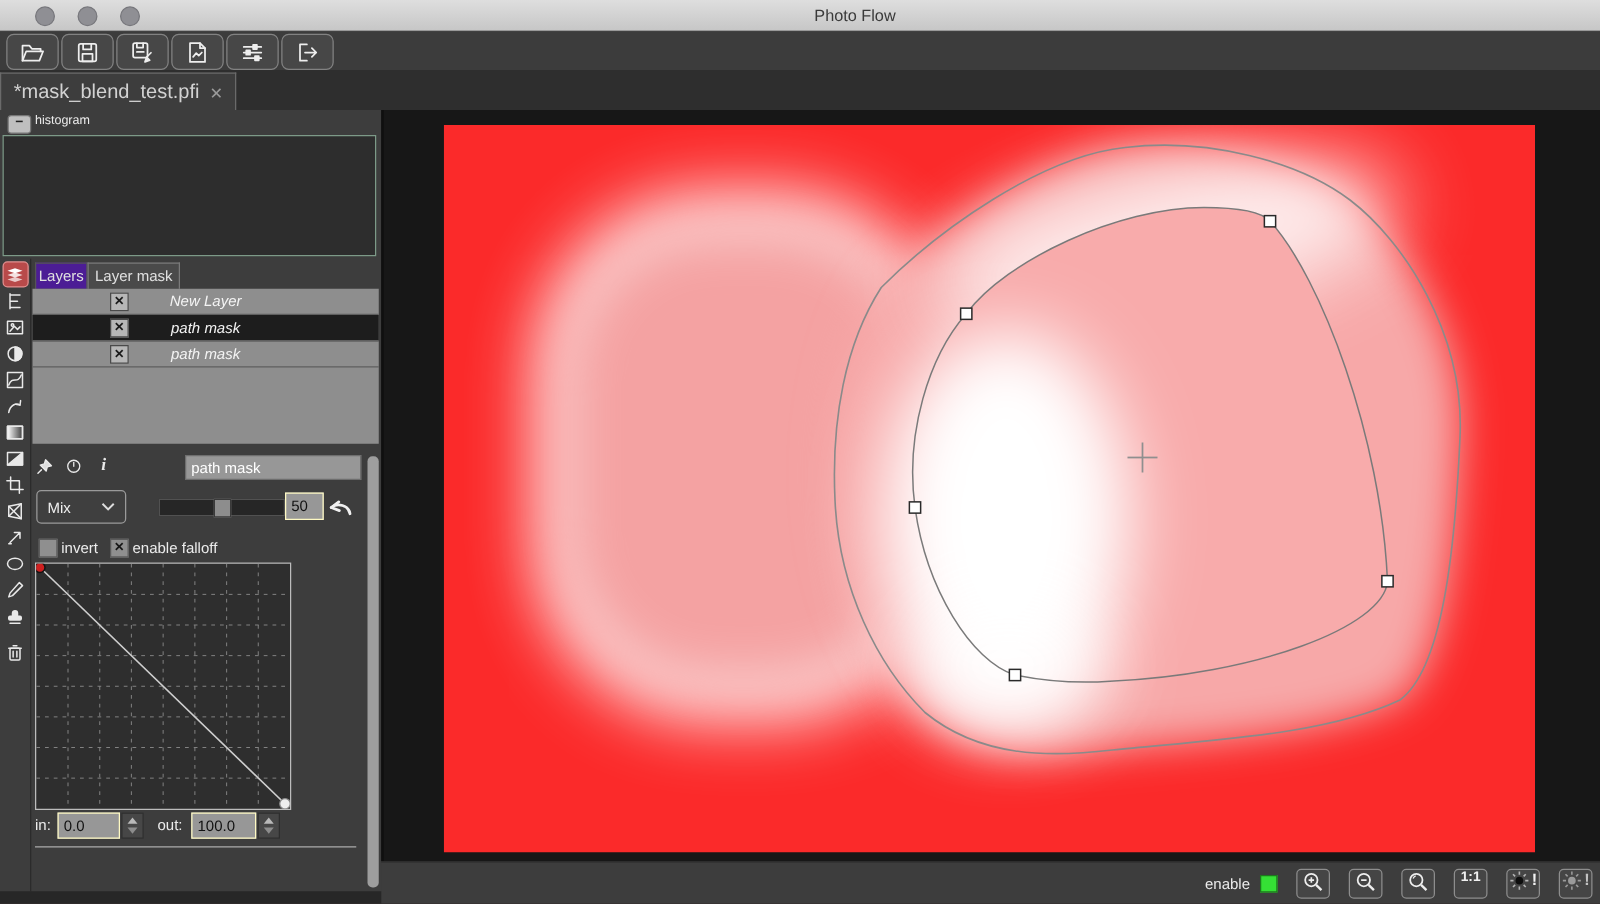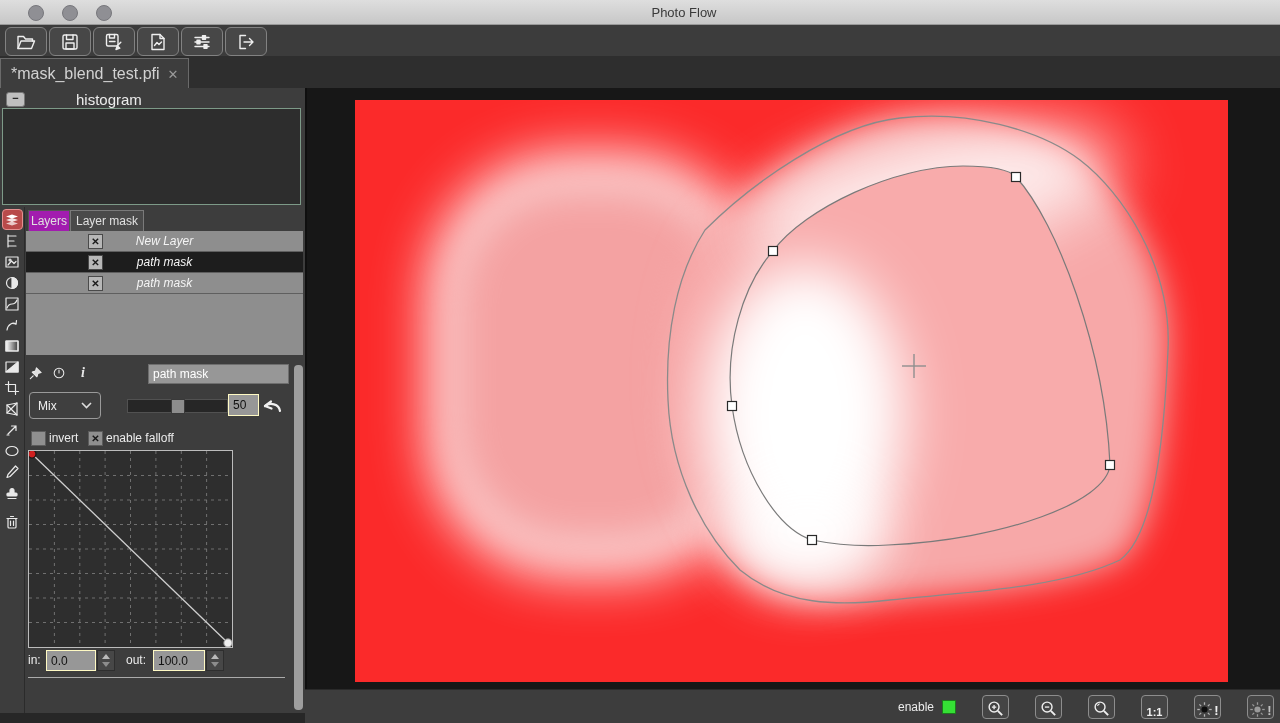--- a/index.html
+++ b/index.html
@@ -22,31 +22,31 @@
   .tabbar{left:0;top:56px;width:1280px;height:32px;background:#2e2e2e;}
   .doctab{position:absolute;left:0;top:2px;height:30px;background:#3d3d3d;
     border:1px solid #6a6a6a;border-bottom:none;display:flex;align-items:center;
     padding:0 10px;gap:8px;}
   .doctab .lbl{font-size:16px;color:#d2d2d2;}
   .doctab .x{font-size:13px;color:#9a9a9a;}
   
   .leftpanel{left:0;top:88px;width:305px;height:625px;background:#3d3d3d;}
   .hist-btn{left:6px;top:4px;width:17px;height:13px;background:#bfbfbf;border:1px solid #777;
     border-radius:3px;color:#222;font-size:11px;line-height:11px;text-align:center;font-weight:bold;}
-  .hist-lbl{left:28px;top:3px;font-size:15px;color:#ececec;margin-left:48px;}
+  .hist-lbl{left:28px;top:3px;font-size:10px;color:#ececec;}
   .hist-box{left:2px;top:20px;width:297px;height:95px;background:#2d2d2d;border:1px solid #7d9a88;}
   .strip{left:0;top:119px;width:25px;height:506px;background:#3d3d3d;border-right:1px solid #2b2b2b;
     display:flex;flex-direction:column;align-items:center;padding-top:2px;box-sizing:border-box;}
   .sicon{width:21px;height:21px;display:flex;align-items:center;justify-content:center;}
   .sic{stroke:#e9e9e9;fill:none;stroke-width:1.2;stroke-linecap:round;stroke-linejoin:round;}
   .sicon.active{background:#b84a4a;border:1px solid #e49090;border-radius:4px;box-sizing:border-box;}
   
   .ltab{position:absolute;top:122px;height:21px;font-size:12px;color:#e0e0e0;
     display:flex;align-items:center;justify-content:center;box-sizing:border-box;}
-  .ltab.inactive{background:#a21caf;border:1px solid #555;border-bottom:none;}
+  .ltab.inactive{background:#4c1d95;border:1px solid #555;border-bottom:none;}
   .ltab.active{background:#4a4a4a;border:1px solid #7a7a7a;border-bottom:none;}
   .layerlist{left:26px;top:143px;width:277px;height:124px;background:#8e8e8e;}
   .lrow{position:relative;height:20px;border-bottom:1px solid #5f5f5f;
     display:flex;align-items:center;}
   .lrow.sel{background:#1d1d1d;}
   .lrow .cbx{position:absolute;left:62px;width:13px;height:13px;background:#b7b7b7;
     border:1px solid #4a4a4a;color:#1a1a1a;font-size:10px;line-height:13px;text-align:center;font-weight:bold;}
   .lrow .nm{width:100%;text-align:center;font-size:12px;color:#f4f4f4;font-style:italic;}
   
   .optlbl{font-size:12px;color:#ececec;}
@@ -72,21 +72,21 @@
   .scrollbar{left:294px;top:277px;width:9px;height:345px;background:#9e9e9e;border-radius:4px;}
   
   .canvas{left:305px;top:88px;width:975px;height:601px;background:#171717;border-left:2px solid #0f0f0f;box-sizing:border-box;}
   
   .statusbar{left:305px;top:689px;width:975px;height:34px;background:#3d3d3d;
     border-top:1px solid #2a2a2a;display:flex;align-items:center;justify-content:flex-end;
     gap:8px;padding-right:6px;box-sizing:border-box;}
   .ready{font-size:12px;color:#ececec;}
   .greensq{width:12px;height:12px;background:#35e035;border:1px solid #1c7a1c;}
   .sbtn{width:27px;height:24px;background:#454545;border:1px solid #8d8d8d;border-radius:4px;
-    display:flex;align-items:flex-end;justify-content:center;gap:1px;margin-left:18px;box-sizing:border-box;}
+    display:flex;align-items:flex-start;justify-content:center;gap:1px;margin-left:7px;box-sizing:border-box;}
   .sbtn .one{font-size:11px;font-weight:bold;color:#f0f0f0;}
   .bang{font-size:13px;font-weight:bold;}
   .bottomstrip{left:0;top:713px;width:305px;height:10px;background:#272727;}
   .hdricon{display:flex;align-items:center;justify-content:center;width:18px;height:18px;}
   .iinfo{font-family:"Liberation Serif",serif;font-style:italic;font-weight:bold;
     color:#e8e8e8;font-size:14px;}
   .sep{left:28px;top:589px;width:257px;height:1px;background:#ababab;}
 </style>
 </head>
 <body>

